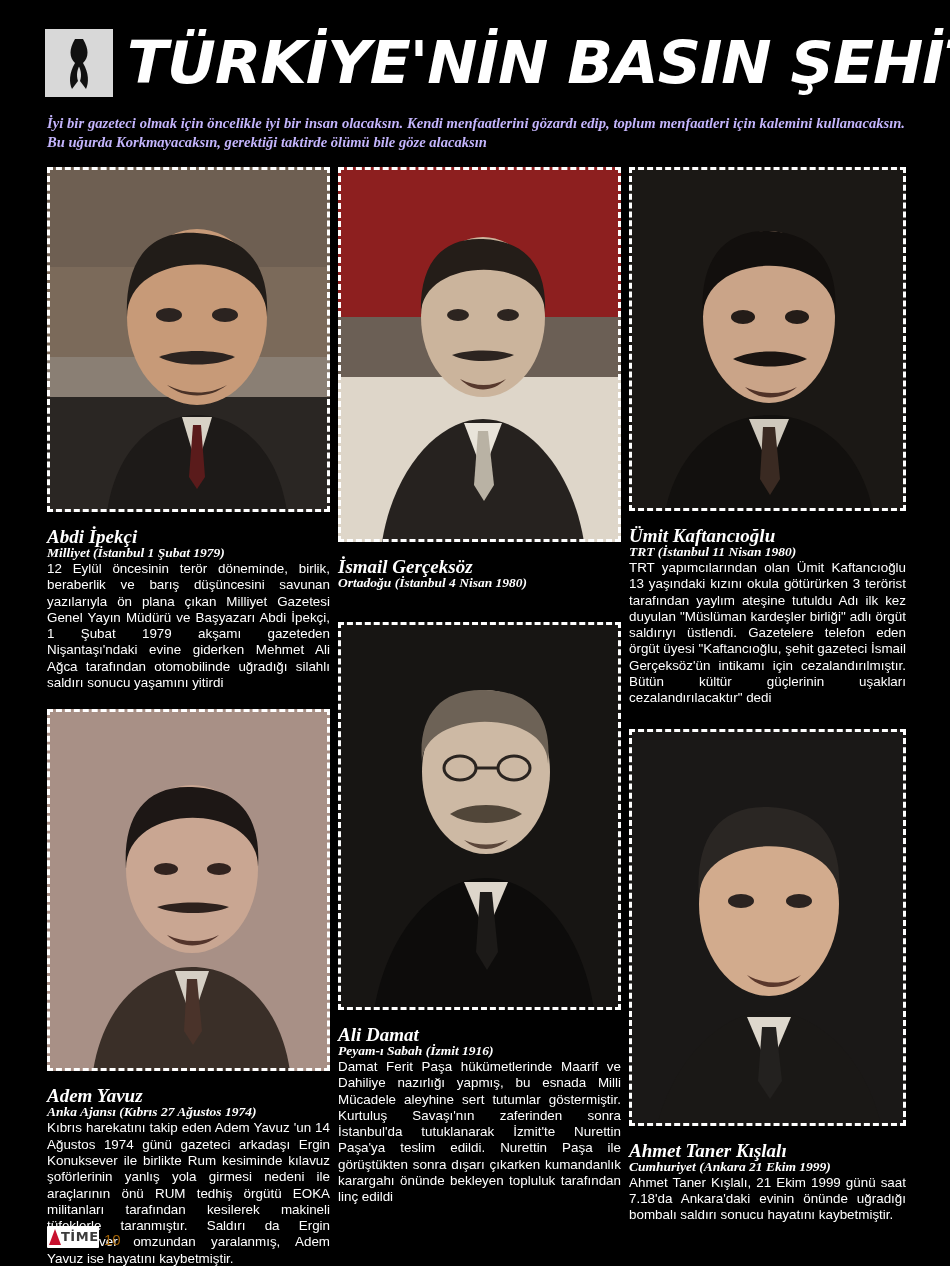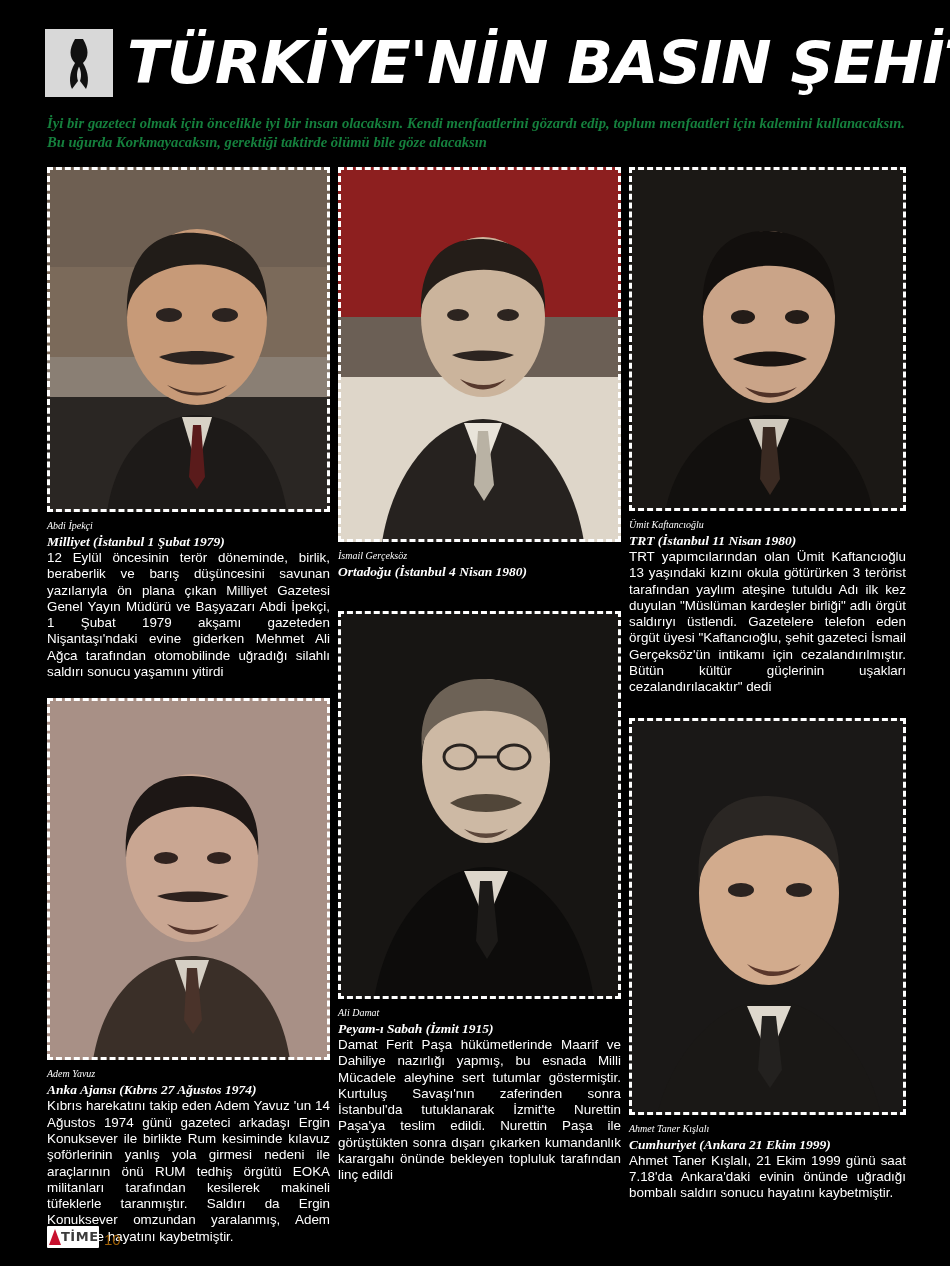--- a/index.html
+++ b/index.html
@@ -53,21 +53,21 @@
     position: absolute;
     left: 47px;
     top: 114px;
     width: 858px;
     font-family: "Liberation Serif", serif;
     font-style: italic;
     font-weight: bold;
     font-size: 14.6px;
     line-height: 19px;
     text-align: justify;
-    color: #15803d;
+    color: #c4b5fd;
   }
 
   
   .col {
     position: absolute;
     top: 167px;
   }
   .col1 { left: 47px;  width: 283px; }
   .col2 { left: 338px; width: 283px; }
   .col3 { left: 629px; width: 277px; }
@@ -85,25 +85,25 @@
   .dash-frame {
     position: absolute;
     left: 0; top: 0; right: 0; bottom: 0;
     border: 3px dashed #ffffff;
     box-sizing: border-box;
     pointer-events: none;
   }
 
   .caption-name {
     font-family: "Liberation Serif", serif;
-    font-weight: normal;
+    font-weight: bold;
     font-style: italic;
-    font-size: 10px;
+    font-size: 19px;
     line-height: 16px;
-    margin-top: 6px;
+    margin-top: 17px;
   }
   .caption-org {
     font-family: "Liberation Serif", serif;
     font-weight: bold;
     font-style: italic;
     font-size: 13.5px;
     line-height: 16px;
   }
   .body-text {
     font-family: Liberation Sans, sans-serif;
@@ -262,21 +262,21 @@
         <path d="M112 192 C130 180, 166 180, 184 192 C166 204, 130 204, 112 192 Z" fill="#514639"></path>
         <path d="M126 218 C140 224, 156 224, 170 218 C156 230, 140 230, 126 218 Z" fill="#5b463a"></path>
         <path d="M36 388 C50 306, 100 256, 148 256 C196 256, 244 306, 256 388 Z" fill="#0d0c0b"></path>
         <path d="M126 260 L148 312 L170 260 Z" fill="#ddd6cb"></path>
         <path d="M142 270 L154 270 L160 330 L149 348 L138 330 Z" fill="#1c1a18"></path>
       </svg>
       <div class="dash-frame"></div>
     </div>
 
     <div class="caption-name">Ali Damat</div>
-    <div class="caption-org">Peyam-ı Sabah (İzmit 1915)</div>
+    <div class="caption-org">Peyam-ı Sabah (İzmit 1916)</div>
     <div class="body-text">Damat Ferit Paşa hükümetlerinde Maarif ve Dahiliye nazırlığı yapmış, bu esnada Milli Mücadele aleyhine sert tutumlar göstermiştir. Kurtuluş Savaşı'nın zaferinden sonra İstanbul'da tutuklanarak İzmit'te Nurettin Paşa'ya teslim edildi. Nurettin Paşa ile görüştükten sonra dışarı çıkarken kumandanlık karargahı önünde bekleyen topluluk tarafından linç edildi</div>
   </div>
 
   <div class="col col3">
 
     <div class="photo dashed" style="height:344px;">
       <svg class="portrait" viewBox="0 0 277 344" preserveAspectRatio="none">
         <rect width="277" height="344" fill="#1b1815"></rect>
         <ellipse cx="140" cy="150" rx="66" ry="86" fill="#caa488"></ellipse>
         <path d="M74 150 C74 82, 206 82, 206 148 C210 100, 190 66, 140 64 C90 62, 70 100, 74 150 Z" fill="#120f0d"></path>

